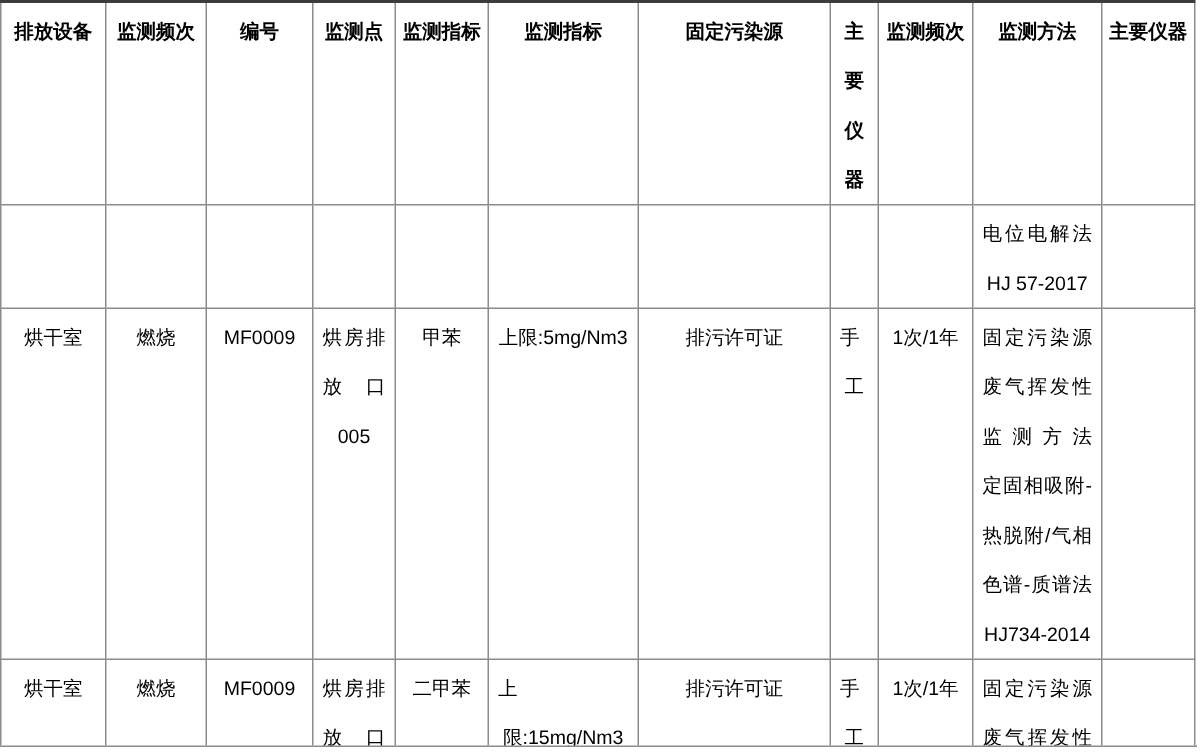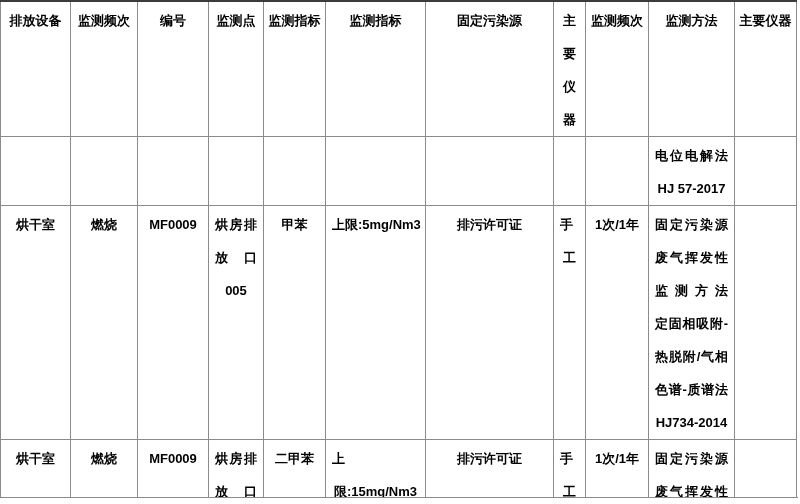--- a/index.html
+++ b/index.html
@@ -15,21 +15,20 @@
     border-collapse:collapse;table-layout:fixed;width:797px;
     border-top:2px solid #3c3c3c;
   }
   table.grid th, table.grid td{
     border:1px solid #8b8b8b;
     vertical-align:top;
     font-size:13px;
     line-height:33px;
     padding:2px 6px 0 6px;
     overflow:hidden;
-    font-weight:bold;
   }
   table.grid th{
     font-weight:bold;
     text-align:center;
     padding:2px 3px 0 3px;
     word-break:break-word;
   }
   td .cl{white-space:nowrap;text-align:center;}
   td .jl{text-align:justify;text-align-last:justify;}
 </style>

